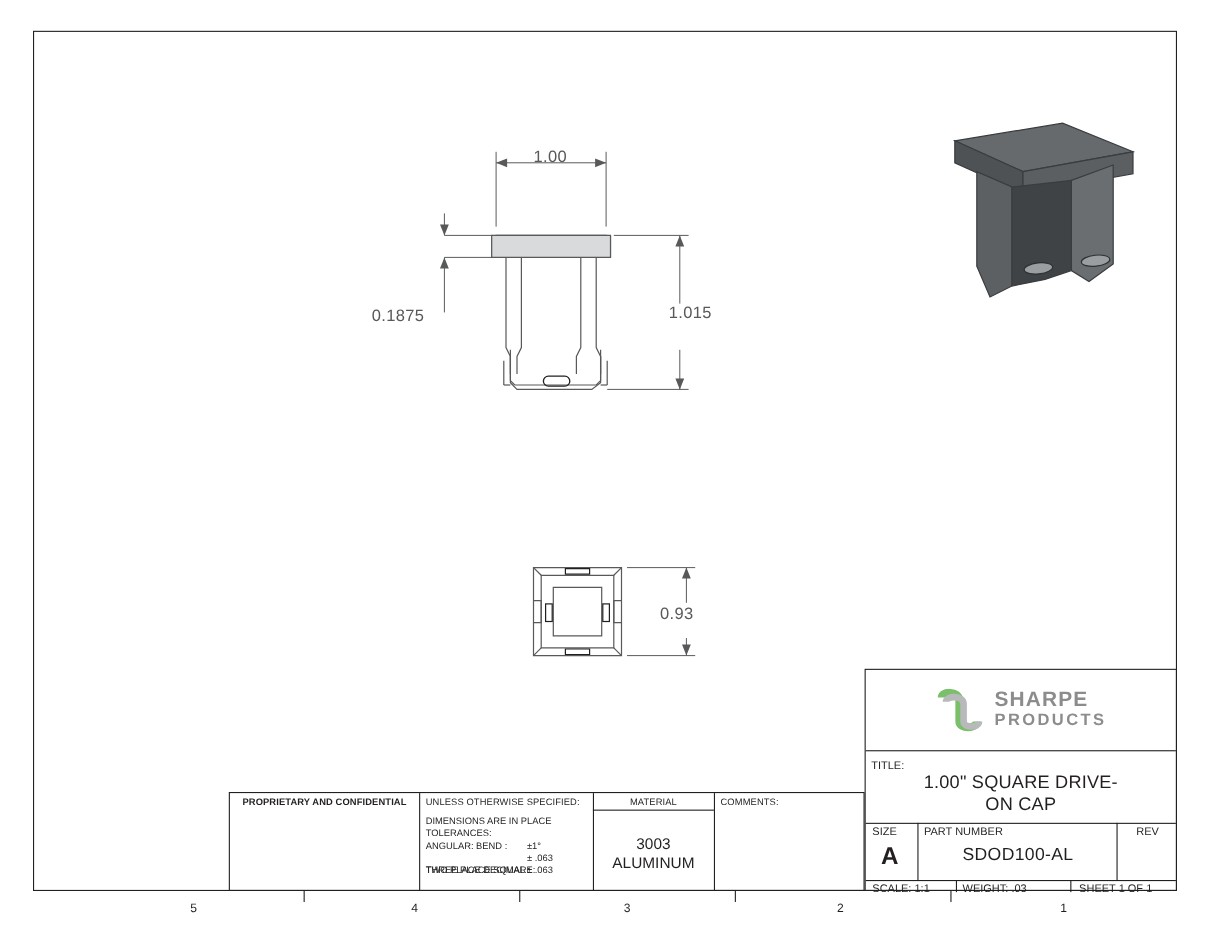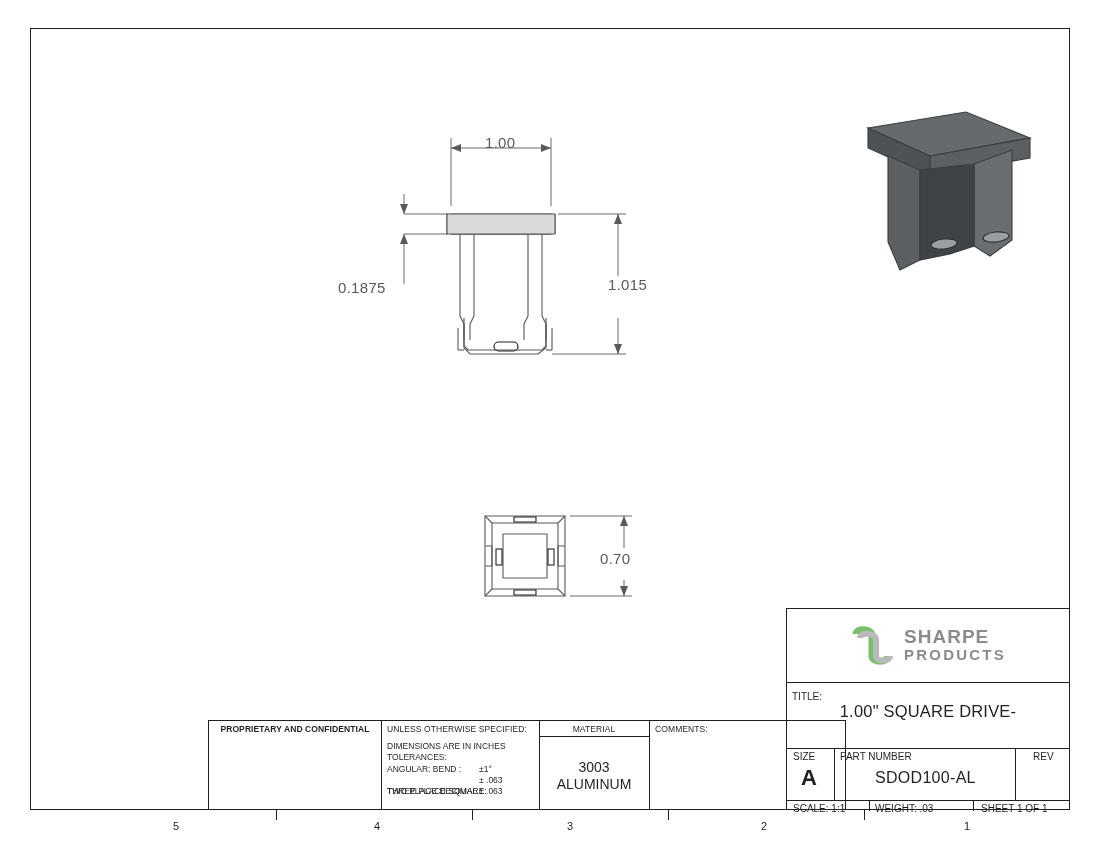--- a/index.html
+++ b/index.html
@@ -87,21 +87,21 @@
   .tb-right {
     left: 756px;
     top: 580px;
     width: 284px;
     height: 202px;
     border: 1.3px solid #231f20;
   }
   .tb-left {
     left: 178px;
     top: 692px;
-    width: 638px;
+    width: 578px;
     height: 90px;
     border: 1.3px solid #231f20;
   }
 
   .cell {
     position: absolute;
     box-sizing: border-box;
   }
   .vline {
     position: absolute;
@@ -302,41 +302,42 @@
           <line x1="594" y1="552" x2="594" y2="568"></line>
           <polygon points="594,488 590,498 598,498" fill="#58595b" stroke="none"></polygon>
           <polygon points="594,568 590,558 598,558" fill="#58595b" stroke="none"></polygon>
         </g>
       </g>
     </svg>
 
     <div class="dim-text" style="left:455px; top:106px;">1.00</div>
     <div class="dim-text" style="left:308px; top:251px;">0.1875</div>
     <div class="dim-text" style="left:562px; top:248px;margin-left:16px;">1.015</div>
-    <div class="dim-text" style="left:570px; top:522px;">0.70</div>
+    <div class="dim-text" style="left:570px; top:522px;">0.93</div>
 
     <div class="tb tb-right">
 
       <div class="logo-wrap">
         <svg width="46" height="40" viewBox="0 0 46 40" style="margin-right:8px;">
           <path d="M6 8 C6 2, 22 2, 22 10 L22 30 C22 37, 38 37, 38 30" stroke="#7bbf6a" stroke-width="7" fill="none"></path>
           <path d="M10 12 C10 6, 26 6, 26 14 L26 30 C26 36, 40 36, 40 30" stroke="#b7b9bb" stroke-width="6" fill="none"></path>
         </svg>
         <span class="logo-text">
           <span>SHARPE</span>
           <span class="l2">PRODUCTS</span>
         </span>
       </div>
       <div class="hline" style="left:0; top:73px; width:282px;"></div>
 
       <div class="cell" style="left:5px; top:77px;">
         <span class="lbl-small">TITLE:</span>
       </div>
       <div class="cell title-text" style="left:0; top:92px; width:282px;">
         <div>1.00" SQUARE DRIVE-</div>
+        <div>ON CAP</div>
       </div>
       <div class="hline" style="left:0; top:139px; width:282px;"></div>
 
       <div class="cell lbl-small" style="left:6px; top:142px;">SIZE</div>
       <div class="cell size-letter" style="left:14px; top:156px;">A</div>
       <div class="vline" style="left:47px; top:139px; height:52px;"></div>
 
       <div class="cell lbl-small" style="left:53px; top:142px;">PART NUMBER</div>
       <div class="cell pn-text" style="left:72px; top:160px;">SDOD100-AL</div>
       <div class="vline" style="left:228px; top:139px; height:52px;"></div>
@@ -352,21 +353,21 @@
       <div class="vline" style="left:186px; top:191px; height:11px;"></div>
       <div class="cell lbl-small" style="left:194px; top:194px;">SHEET 1 OF 1</div>
     </div>
 
     <div class="tb tb-left">
 
       <div class="cell lbl-tiny" style="left:0; top:3px; width:172px; text-align:center; font-weight:bold;">PROPRIETARY AND CONFIDENTIAL</div>
       <div class="vline" style="left:172px; top:0; height:89px;"></div>
 
       <div class="cell lbl-tiny" style="left:178px; top:3px;">UNLESS OTHERWISE SPECIFIED:</div>
-      <div class="cell tolrow" style="left:178px; top:20px;">DIMENSIONS ARE IN INCHES</div>
+      <div class="cell tolrow" style="left:178px; top:20px;">DIMENSIONS ARE IN PLACE</div>
       <div class="cell tolrow" style="left:178px; top:31px;">TOLERANCES:</div>
 
       <div class="cell tolrow" style="left:178px; top:43px;">ANGULAR: BEND :</div>
       <div class="cell tolrow" style="left:270px; top:43px;">±1°</div>
 
       <div class="cell tolrow" style="left:178px; top:54px;margin-top:11px;">TWO PLACE DECIMAL :</div>
       <div class="cell tolrow" style="left:270px; top:54px;">± .063</div>
 
       <div class="cell tolrow" style="left:178px; top:65px;">THREE PLACE SQUARE:</div>
       <div class="cell tolrow" style="left:270px; top:65px;">± .063</div>

